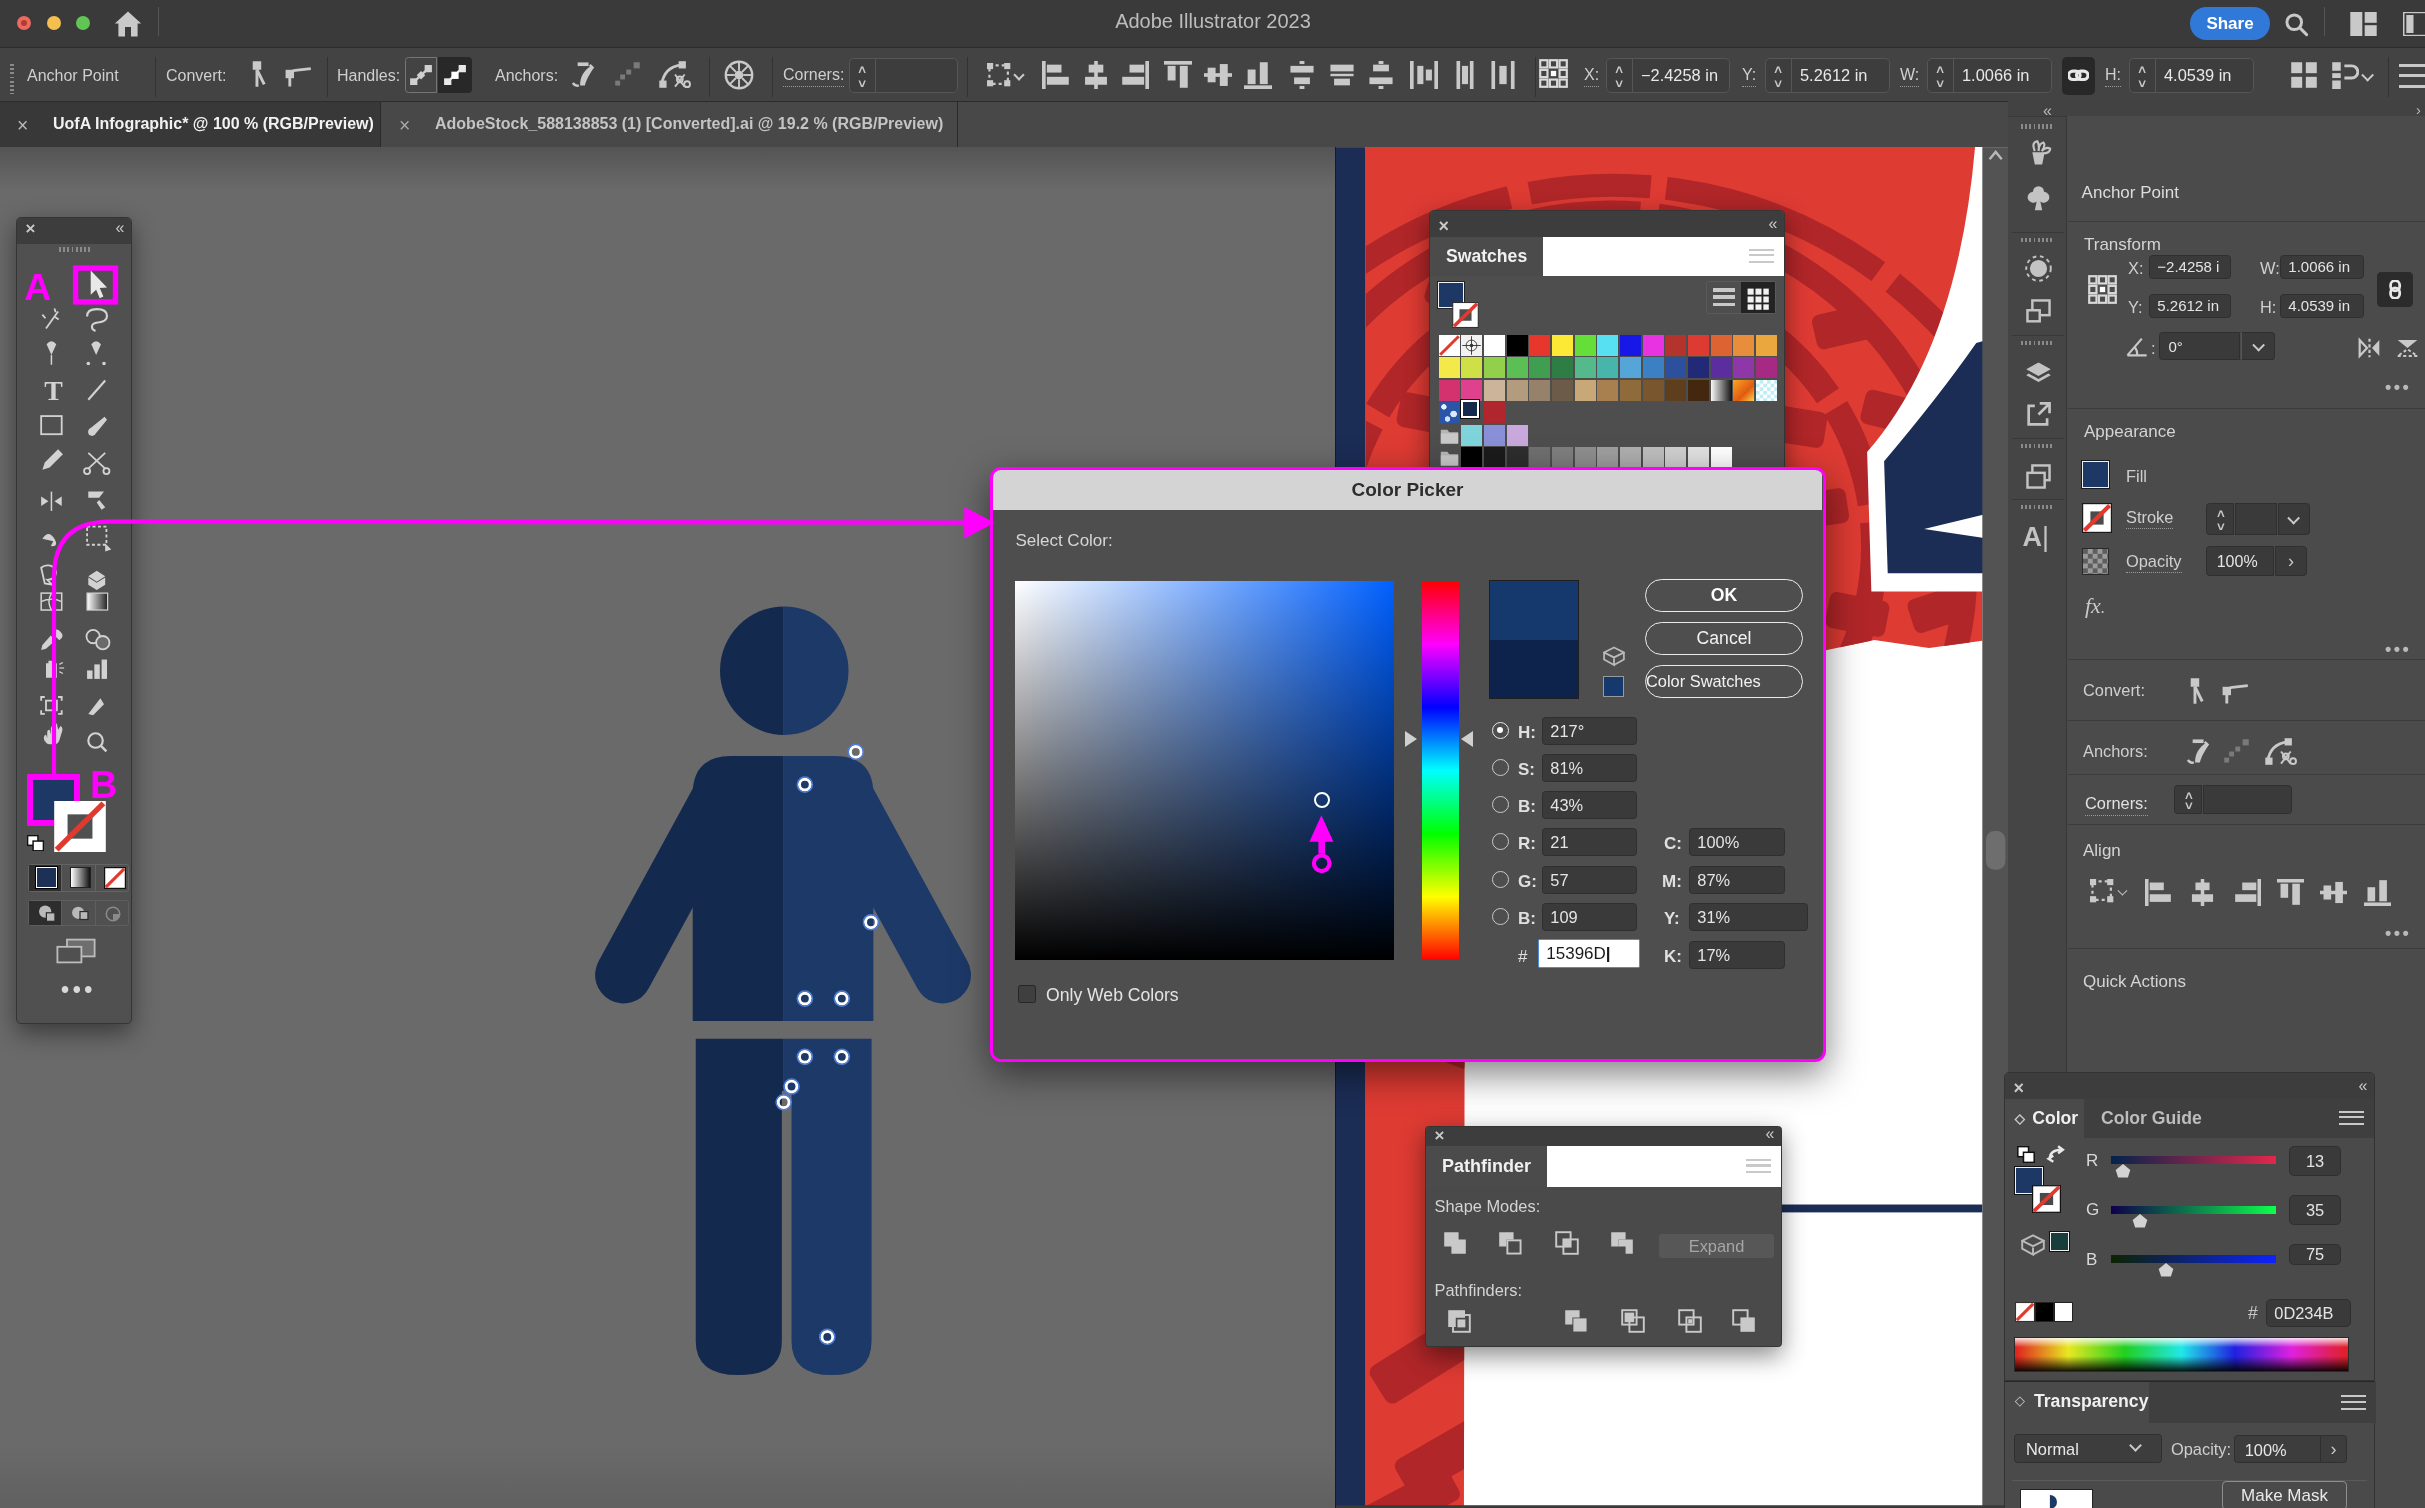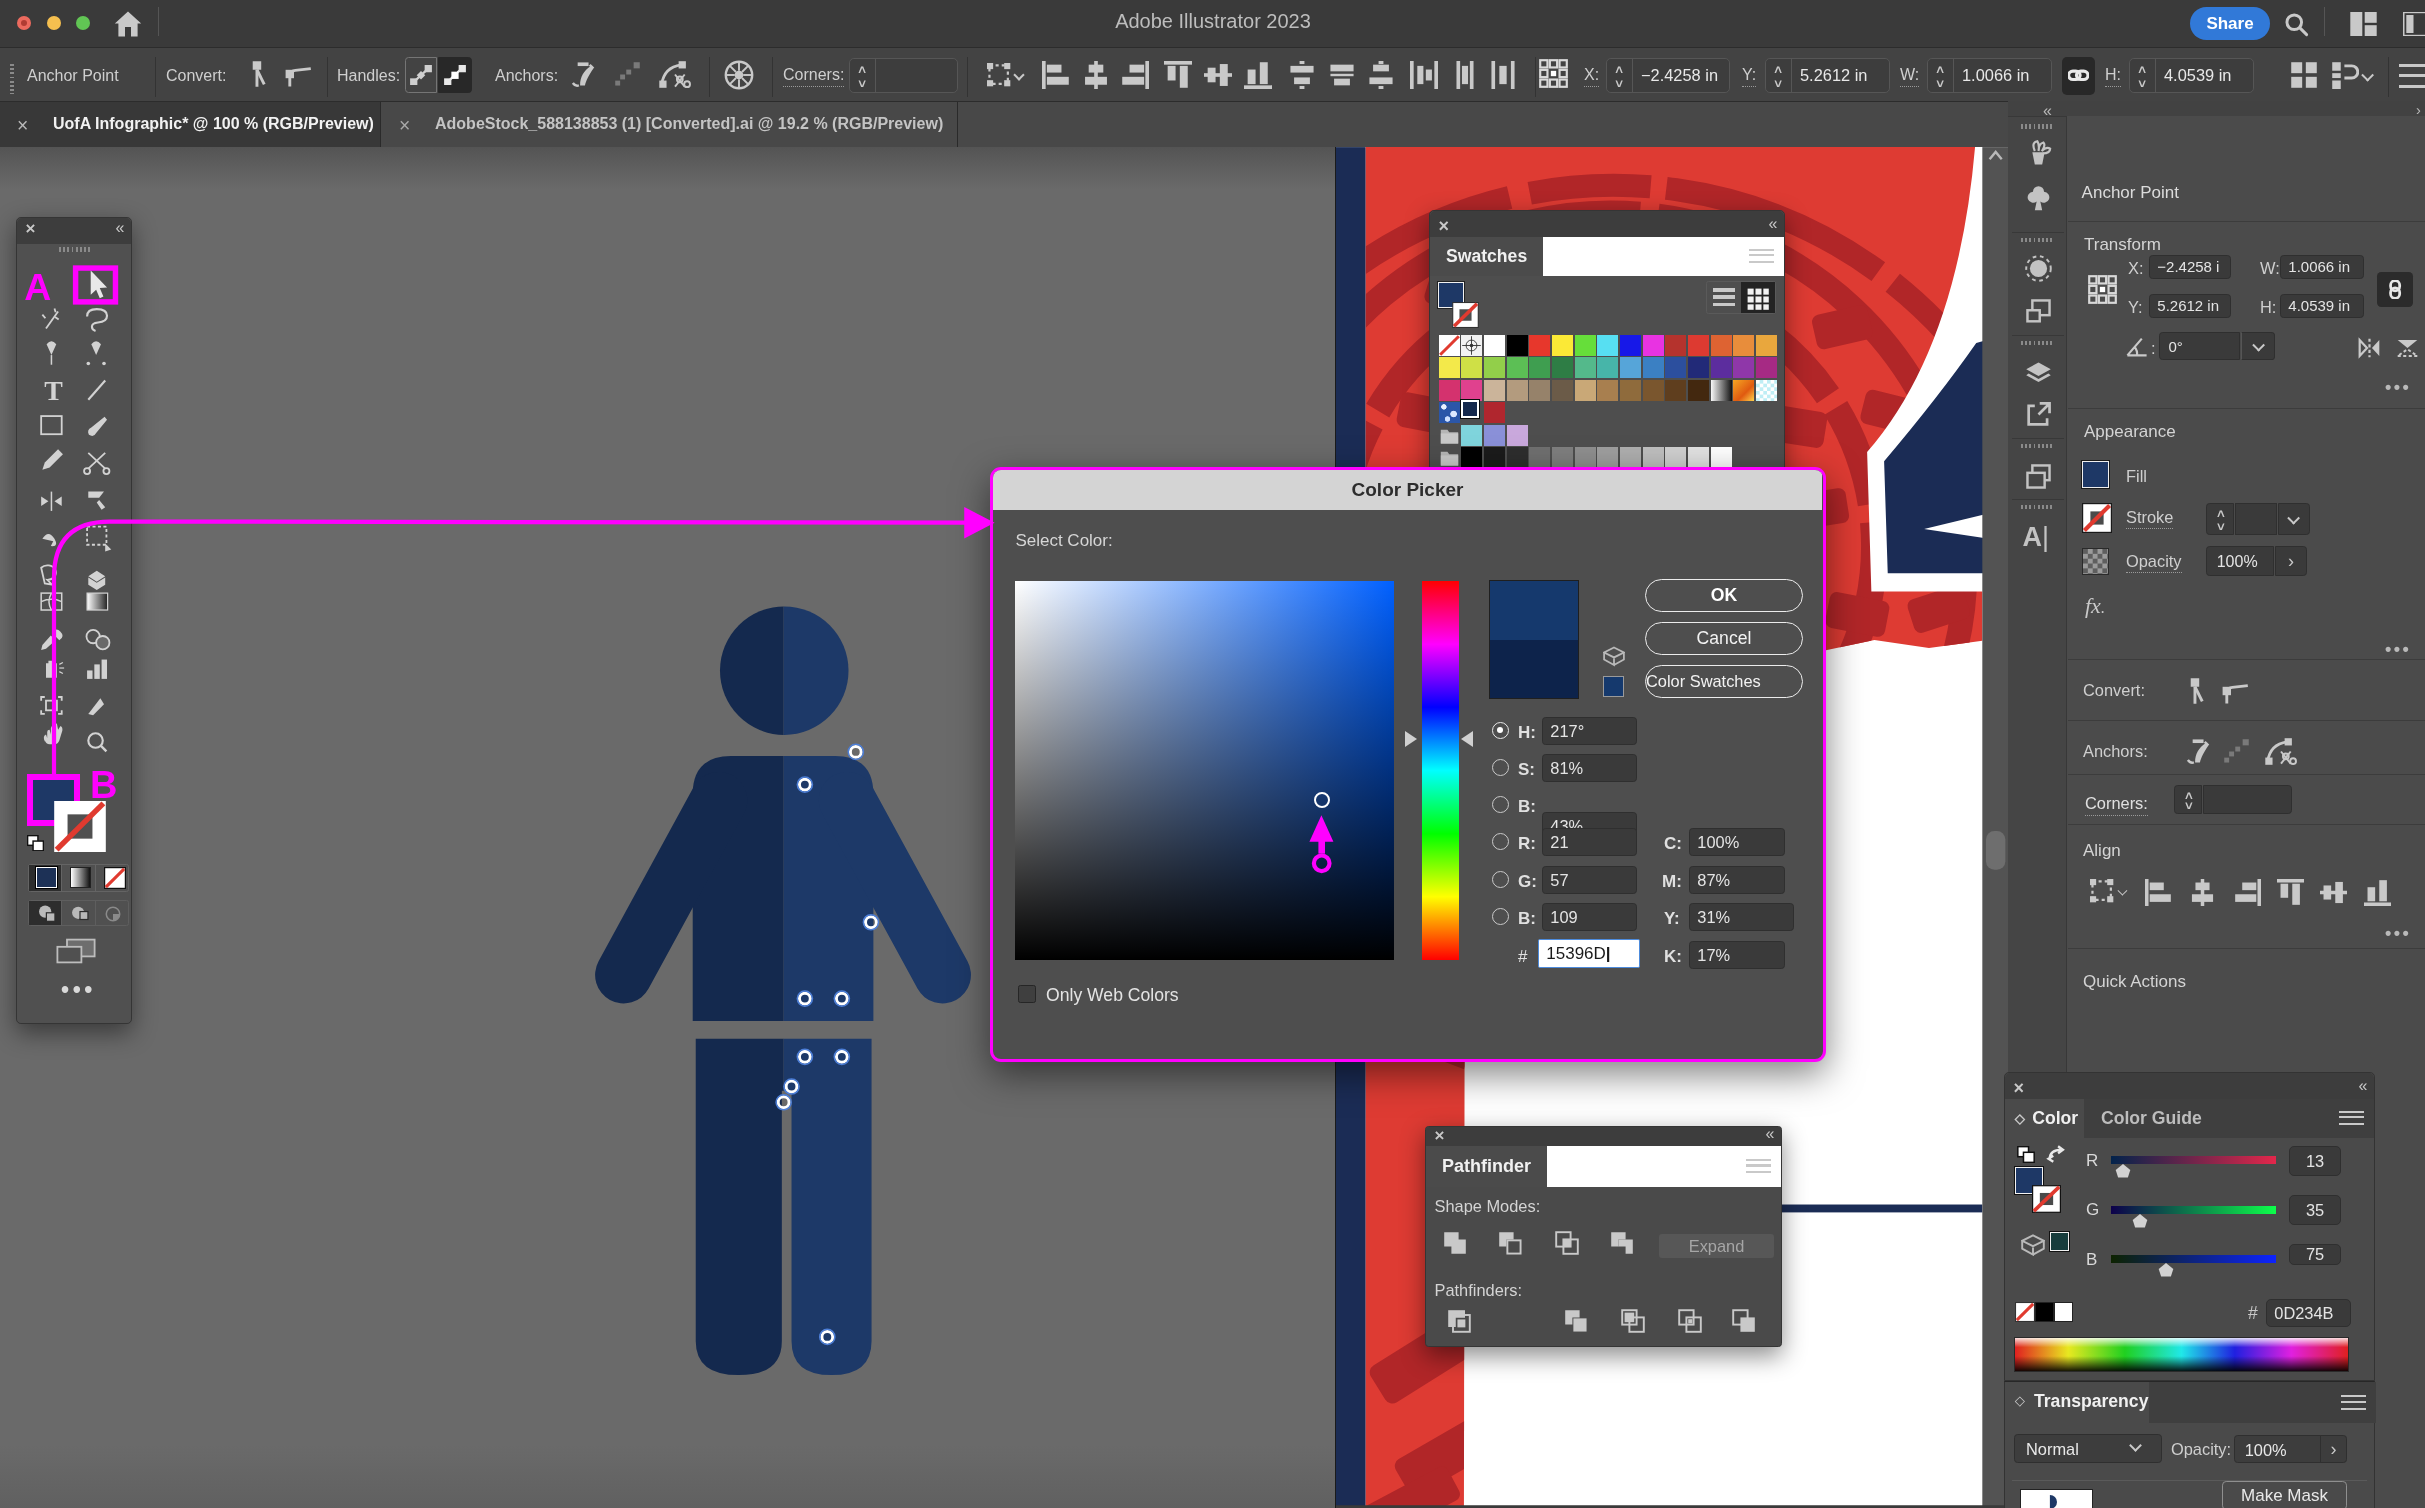--- a/index.html
+++ b/index.html
@@ -1055,39 +1055,39 @@
     <div class="abs" style="left:499px;top:252px;width:17px;height:17px;border:1.5px solid #e8e8e8;border-radius:50%;">
         <div style="position:absolute;left:3.6px;top:3.6px;width:6.7px;height:6.7px;border-radius:50%;background:#fff;"></div>
       </div>
     <div class="abs" style="left:525px;top:253px;font-size:17px;color:#e0e0e0;font-weight:bold;">H:</div>
     <div class="fld" style="left:549px;top:247px;width:95px;height:28px;font-size:16.4px;">217°</div>
     <div class="abs" style="left:499px;top:289px;width:17px;height:17px;border:1.5px solid #c9c9c9;border-radius:50%;"></div>
     <div class="abs" style="left:525px;top:290px;font-size:17px;color:#e0e0e0;font-weight:bold;">S:</div>
     <div class="fld" style="left:549px;top:284px;width:95px;height:28px;font-size:16.4px;">81%</div>
     <div class="abs" style="left:499px;top:326px;width:17px;height:17px;border:1.5px solid #c9c9c9;border-radius:50%;"></div>
     <div class="abs" style="left:525px;top:327px;font-size:17px;color:#e0e0e0;font-weight:bold;">B:</div>
-    <div class="fld" style="left:549px;top:321px;width:95px;height:28px;font-size:16.4px;margin-top:21px;">43%</div>
+    <div class="fld" style="left:549px;top:321px;width:95px;height:28px;font-size:16.4px;">43%</div>
     <div class="abs" style="left:499px;top:363px;width:17px;height:17px;border:1.5px solid #c9c9c9;border-radius:50%;"></div>
     <div class="abs" style="left:525px;top:364px;font-size:17px;color:#e0e0e0;font-weight:bold;">R:</div>
     <div class="fld" style="left:549px;top:358px;width:95px;height:28px;font-size:16.4px;">21</div>
     <div class="abs" style="left:499px;top:401px;width:17px;height:17px;border:1.5px solid #c9c9c9;border-radius:50%;"></div>
     <div class="abs" style="left:525px;top:402px;font-size:17px;color:#e0e0e0;font-weight:bold;">G:</div>
     <div class="fld" style="left:549px;top:396px;width:95px;height:28px;font-size:16.4px;">57</div>
     <div class="abs" style="left:499px;top:438px;width:17px;height:17px;border:1.5px solid #c9c9c9;border-radius:50%;"></div>
     <div class="abs" style="left:525px;top:439px;font-size:17px;color:#e0e0e0;font-weight:bold;">B:</div>
     <div class="fld" style="left:549px;top:433px;width:95px;height:28px;font-size:16.4px;">109</div>
     <div class="abs" style="left:525px;top:477px;font-size:17px;color:#e0e0e0;">#</div>
     <div class="abs" style="left:545px;top:469px;width:102px;height:29px;background:#fff;border:1.8px solid #4d8bdc;border-radius:1.8px;font-size:17px;color:#1a1a1a;line-height:27px;padding-left:7.3px;">15396D<span style="font-weight:bold">|</span></div>
 
     <div class="abs" style="left:671px;top:364px;font-size:17px;color:#e0e0e0;font-weight:bold;">C:</div>
     <div class="fld" style="left:696px;top:358px;width:96px;height:28px;font-size:16.4px;">100%</div>
     <div class="abs" style="left:669px;top:402px;font-size:17px;color:#e0e0e0;font-weight:bold;">M:</div>
     <div class="fld" style="left:696px;top:396px;width:96px;height:28px;font-size:16.4px;">87%</div>
     <div class="abs" style="left:671px;top:439px;font-size:17px;color:#e0e0e0;font-weight:bold;">Y:</div>
-    <div class="fld" style="left:696px;top:433px;width:105px;height:28px;font-size:16.4px;">31%</div>
+    <div class="fld" style="left:696px;top:433px;width:119px;height:28px;font-size:16.4px;">31%</div>
     <div class="abs" style="left:671px;top:477px;font-size:17px;color:#e0e0e0;font-weight:bold;">K:</div>
     <div class="fld" style="left:696px;top:471px;width:96px;height:28px;font-size:16.4px;">17%</div>
     <div class="abs" style="left:25px;top:515px;width:18px;height:18px;background:#3f3f3f;border:1.2px solid #262626;border-radius:2.4px;"></div>
     <div class="abs" style="left:53px;top:515px;font-size:17.6px;color:#e4e4e4;">Only Web Colors</div>
   </div>
 
   <svg class="abs" style="left:0;top:0;pointer-events:none" width="1031" height="849" viewBox="0 0 1700 1400">
     <path d="M89 1277 L89 952 Q89 860 181 860 L1592 862" fill="none" stroke="#ff00ff" stroke-width="7"></path>
     <polygon points="1590,836 1640,862 1590,888" fill="#ff00ff"></polygon>
   </svg>

